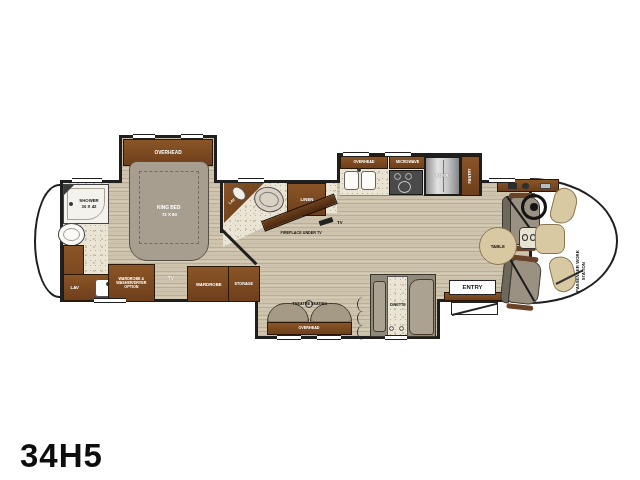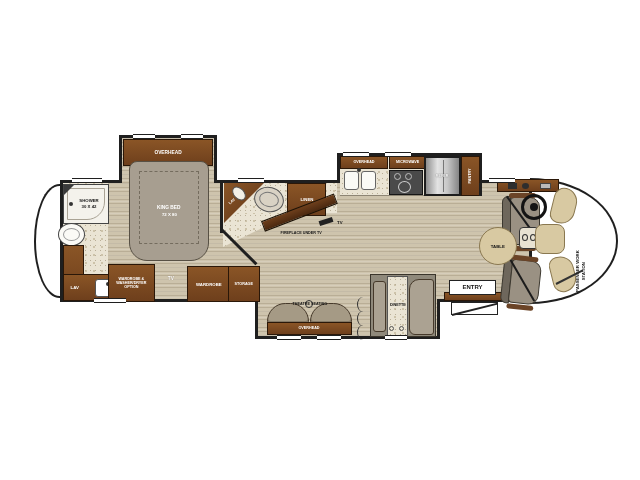--- a/index.html
+++ b/index.html
@@ -237,14 +237,15 @@
   <div class="abs win" style="left:181px;top:134px;width:22px;"></div>
   <div class="abs win" style="left:238px;top:178px;width:26px;"></div>
   <div class="abs win" style="left:343px;top:152px;width:26px;"></div>
   <div class="abs win" style="left:385px;top:152px;width:26px;"></div>
   <div class="abs win" style="left:489px;top:178px;width:26px;"></div>
   <div class="abs win" style="left:94px;top:298px;width:32px;"></div>
   <div class="abs win" style="left:277px;top:335px;width:24px;"></div>
   <div class="abs win" style="left:317px;top:335px;width:24px;"></div>
   <div class="abs win" style="left:385px;top:335px;width:22px;"></div>
 
+  <div class="abs dk" style="left:20px;top:437px;font-size:33px;font-weight:800;color:#0d0d0d;letter-spacing:1px;">34H5</div>
 
 </div>
 
 </body></html>

